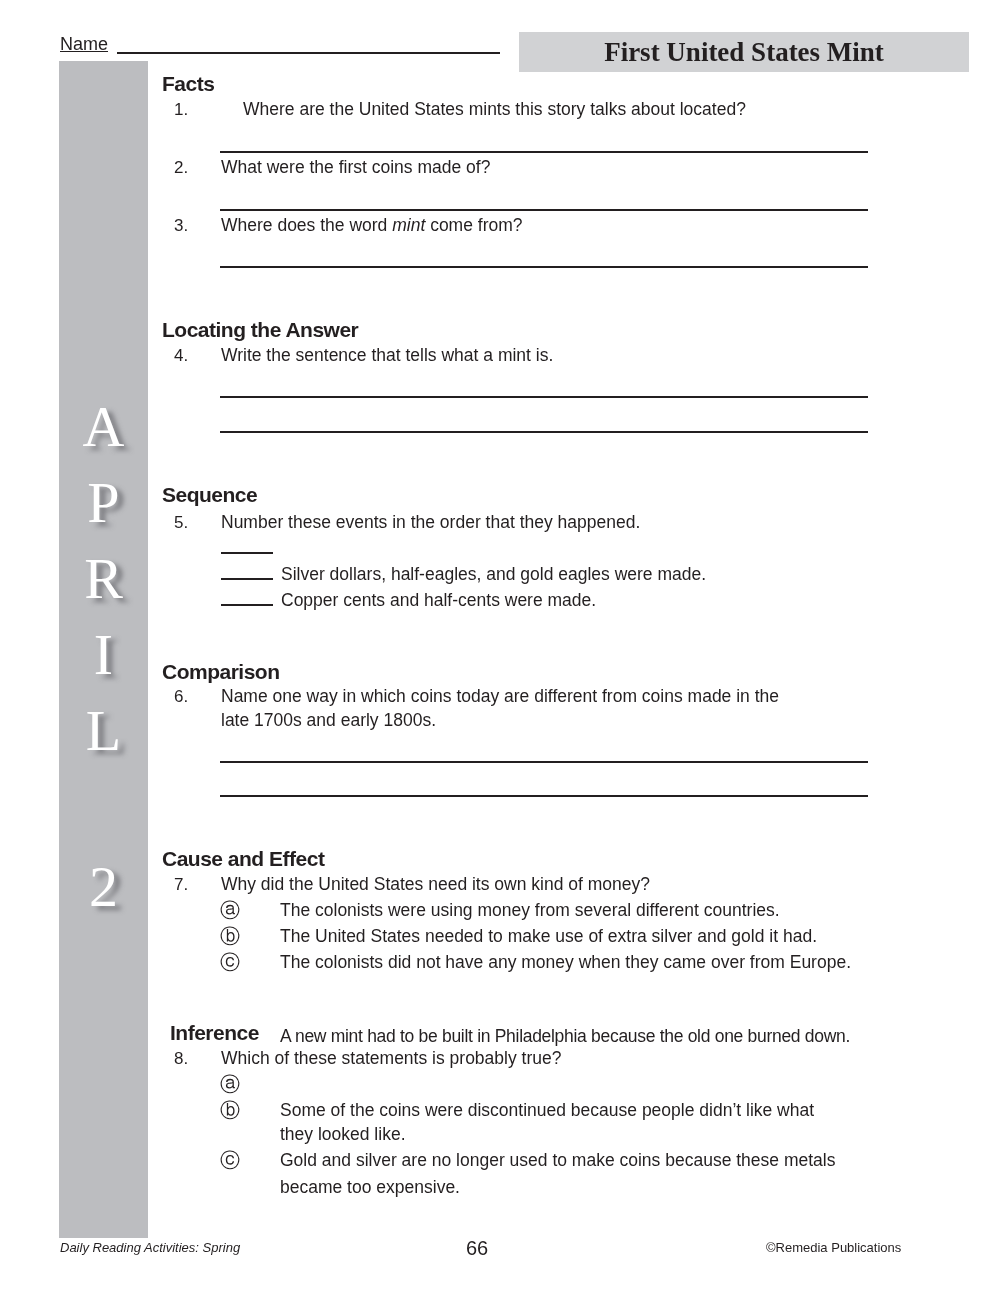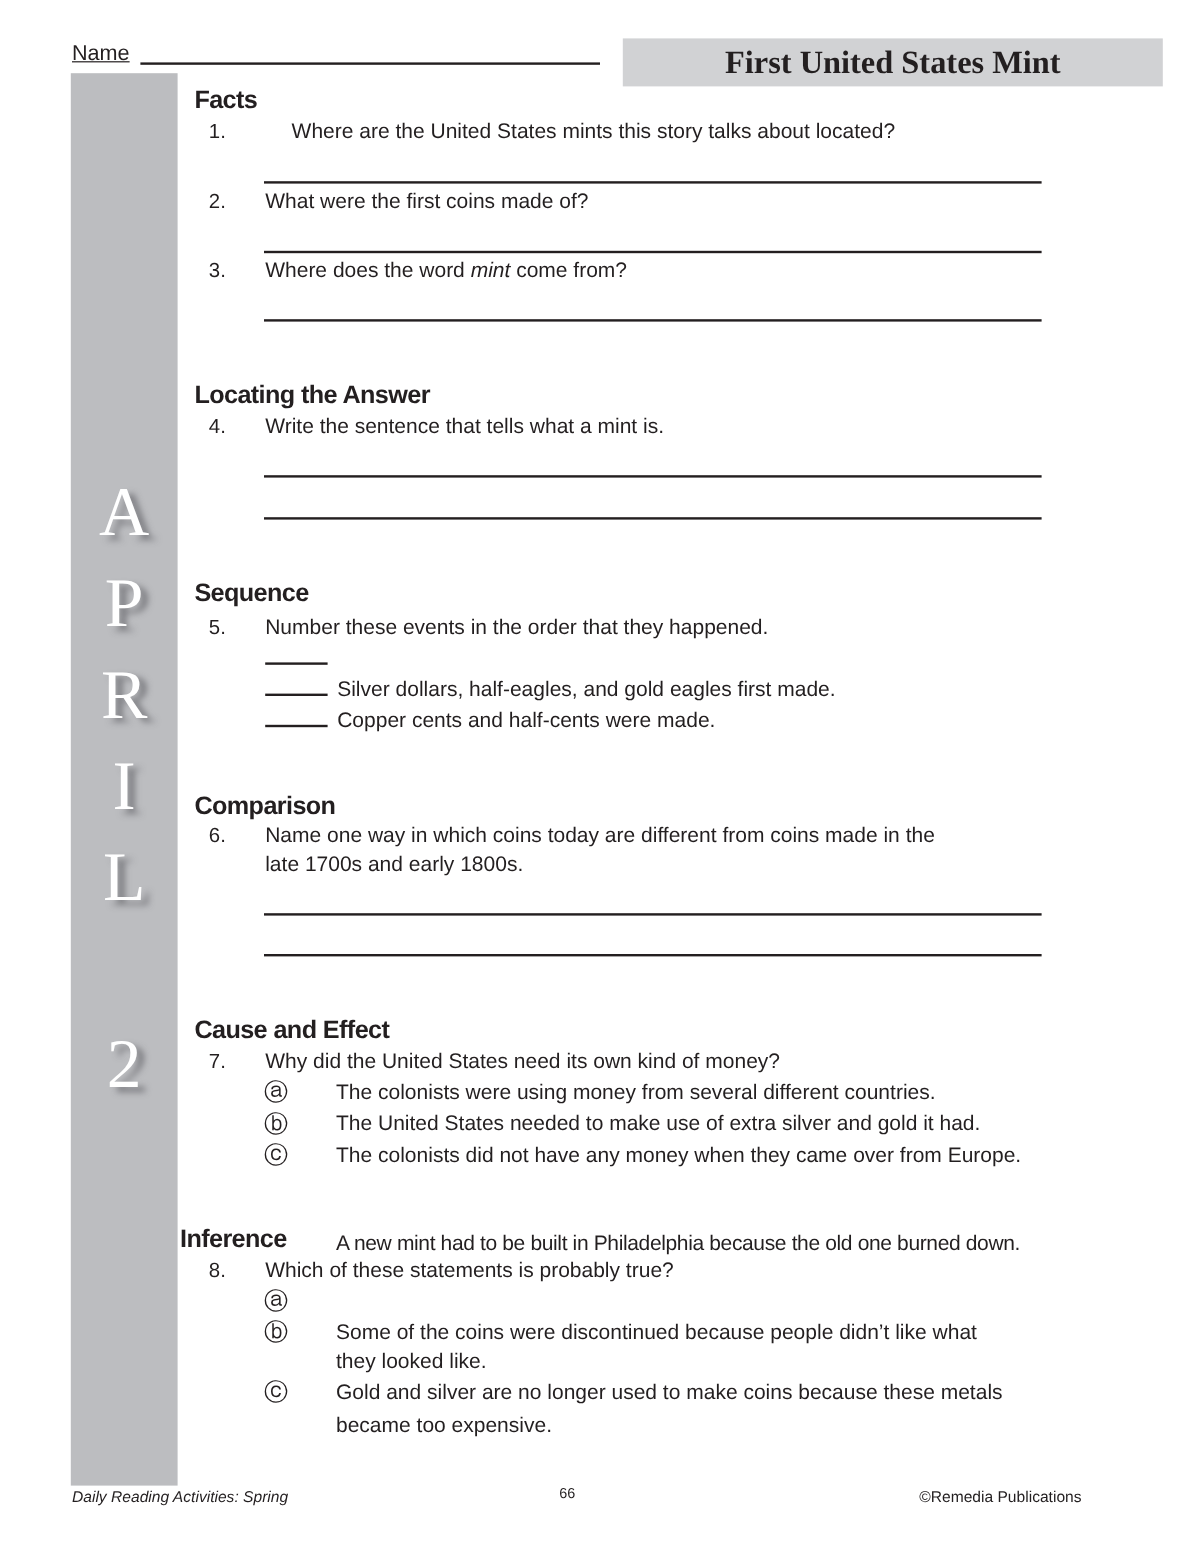--- a/index.html
+++ b/index.html
@@ -13,21 +13,21 @@
   .sidebar { left:59px; top:61px; width:89px; height:1177px; background:#bcbdc0; }
   .month-letter { position:absolute; left:0; width:89px; text-align:center; font-family:"Liberation Serif", serif;
                   font-size:58px; color:#ffffff; text-shadow:6px 4px 5px rgba(70,70,75,0.55); line-height:1; }
   .section { font-weight:bold; font-size:21px; letter-spacing:-0.5px; }
   .qnum { font-size:17px; }
   .qtext { font-size:17.5px; }
   .ans-line { border-bottom:2px solid #231f20; left:220px; width:648px; }
   .blank { display:inline-block; width:52px; border-bottom:2px solid #231f20; margin-right:8px; vertical-align:baseline; }
   .opt-circle { font-size:20px; }
   .footer-left { left:60px; top:1240px; font-style:italic; font-size:13px; color:#231f20; }
-  .footer-mid { left:466px; top:1237px; font-size:12px;text-align:center; }
+  .footer-mid { left:466px; top:1237px; font-size:20px;text-align:center; }
   .footer-right { left:766px; top:1240px; font-size:13px; }
 </style>
 </head>
 <body>
 
 <div class="abs name-label">Name</div>
 <div class="abs name-line"></div>
 <div class="abs title-box">
   <span class="title-text">First United States Mint</span>
 </div>
@@ -57,41 +57,41 @@
 <div class="abs section" style="left:162px; top:318px;">Locating the Answer</div>
 <div class="abs qnum" style="left:174px; top:346px;">4.</div>
 <div class="abs qtext" style="left:221px; top:345px;">Write the sentence that tells what a mint is.</div>
 <div class="abs ans-line" style="top:396px;"></div>
 <div class="abs ans-line" style="top:431px;"></div>
 
 <div class="abs section" style="left:162px; top:483px;">Sequence</div>
 <div class="abs qnum" style="left:174px; top:513px;">5.</div>
 <div class="abs qtext" style="left:221px; top:512px;">Number these events in the order that they happened.</div>
 <div class="abs qtext" style="left:221px; top:538px;"><span class="blank"></span></div>
-<div class="abs qtext" style="left:221px; top:564px;"><span class="blank"></span><span>Silver dollars, half-eagles, and gold eagles first made.</span></div>
+<div class="abs qtext" style="left:221px; top:564px;"><span class="blank"></span><span>Silver dollars, half-eagles, and gold eagles were made.</span></div>
 <div class="abs qtext" style="left:221px; top:590px;"><span class="blank"></span><span>Copper cents and half-cents were made.</span></div>
 
 <div class="abs section" style="left:162px; top:660px;">Comparison</div>
 <div class="abs qnum" style="left:174px; top:687px;">6.</div>
 <div class="abs qtext" style="left:221px; top:686px;">Name one way in which coins today are different from coins made in the</div>
 <div class="abs qtext" style="left:221px; top:710px;">late 1700s and early 1800s.</div>
 <div class="abs ans-line" style="top:761px;"></div>
 <div class="abs ans-line" style="top:795px;"></div>
 
 <div class="abs section" style="left:162px; top:847px;">Cause and Effect</div>
 <div class="abs qnum" style="left:174px; top:875px;">7.</div>
 <div class="abs qtext" style="left:221px; top:874px;">Why did the United States need its own kind of money?</div>
 <div class="abs opt-circle" style="left:220px; top:897px;">ⓐ</div>
 <div class="abs qtext" style="left:280px; top:900px;">The colonists were using money from several different countries.</div>
 <div class="abs opt-circle" style="left:220px; top:923px;">ⓑ</div>
 <div class="abs qtext" style="left:280px; top:926px;">The United States needed to make use of extra silver and gold it had.</div>
 <div class="abs opt-circle" style="left:220px; top:949px;">ⓒ</div>
 <div class="abs qtext" style="left:280px; top:952px;">The colonists did not have any money when they came over from Europe.</div>
 
-<div class="abs section" style="left:150px; top:1021px;">Inference</div>
+<div class="abs section" style="left:170px; top:1021px;">Inference</div>
 <div class="abs qnum" style="left:174px; top:1049px;">8.</div>
 <div class="abs qtext" style="left:221px; top:1048px;">Which of these statements is probably true?</div>
 <div class="abs opt-circle" style="left:220px; top:1071px;">ⓐ</div>
 <div class="abs qtext" style="left:280px; top:1026px; letter-spacing:-0.3px;">A new mint had to be built in Philadelphia because the old one burned down.</div>
 <div class="abs opt-circle" style="left:220px; top:1097px;">ⓑ</div>
 <div class="abs qtext" style="left:280px; top:1100px;">Some of the coins were discontinued because people didn’t like what</div>
 <div class="abs qtext" style="left:280px; top:1124px;">they looked like.</div>
 <div class="abs opt-circle" style="left:220px; top:1147px;">ⓒ</div>
 <div class="abs qtext" style="left:280px; top:1150px;">Gold and silver are no longer used to make coins because these metals</div>
 <div class="abs qtext" style="left:280px; top:1177px;">became too expensive.</div>

